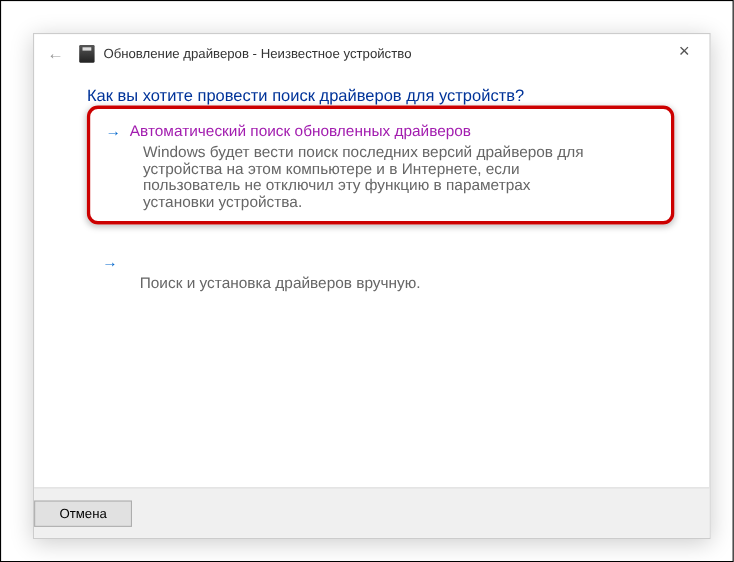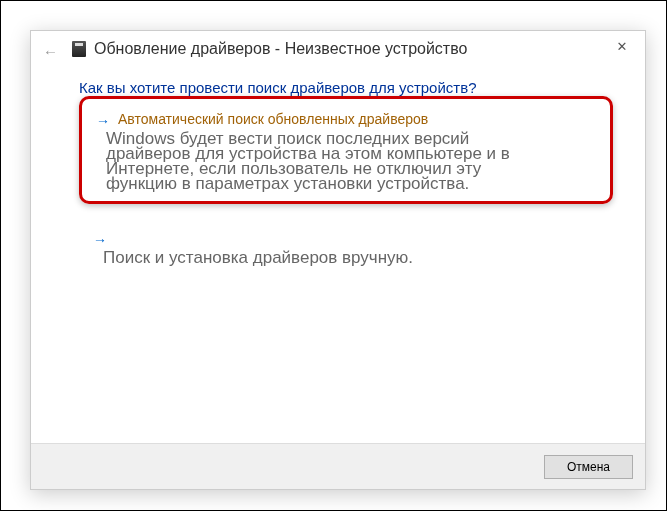--- a/index.html
+++ b/index.html
@@ -54,21 +54,21 @@
     }
     .title-icon::before {
       content: "";
       position: absolute;
       top: 2px; left: 3px;
       width: 8px; height: 3px;
       background: #ddd;
     }
     .title-text {
       color: #333;
-      font-size: 16px;
+      font-size: 12px;
       text-align: center;
     }
     .close-btn {
       position: absolute;
       right: 0;
       top: 0;
       width: 46px;
       height: 30px;
       display: flex;
       align-items: center;
@@ -103,39 +103,39 @@
       align-items: flex-start;
       gap: 8px;
     }
     .opt-arrow {
       color: #0066cc;
       font-size: 14px;
       line-height: 20px;
       flex-shrink: 0;
     }
     .opt-title {
-      color: #a16207;
+      color: #a21caf;
       font-size: 14px;
       line-height: 20px;
       text-align: right;
     }
     .opt-desc {
       color: #666;
-      font-size: 17px;
+      font-size: 14px;
       line-height: 15px;
-      margin-left: 10px;
+      margin-left: 34px;
       margin-top: 2px;
       max-width: 420px;
     }
     .footer {
       height: 46px;
       background: #f0f0f0;
       border-top: 1px solid #ddd;
       display: flex;
-      justify-content: flex-end;
+      justify-content: flex-start;
       align-items: center;
       padding-right: 12px;
     }
     .cancel-btn {
       background: #e1e1e1;
       border: 1px solid #adadad;
       padding: 4px 22px;
       font-size: 12px;
       font-family: inherit;
       cursor: pointer;

